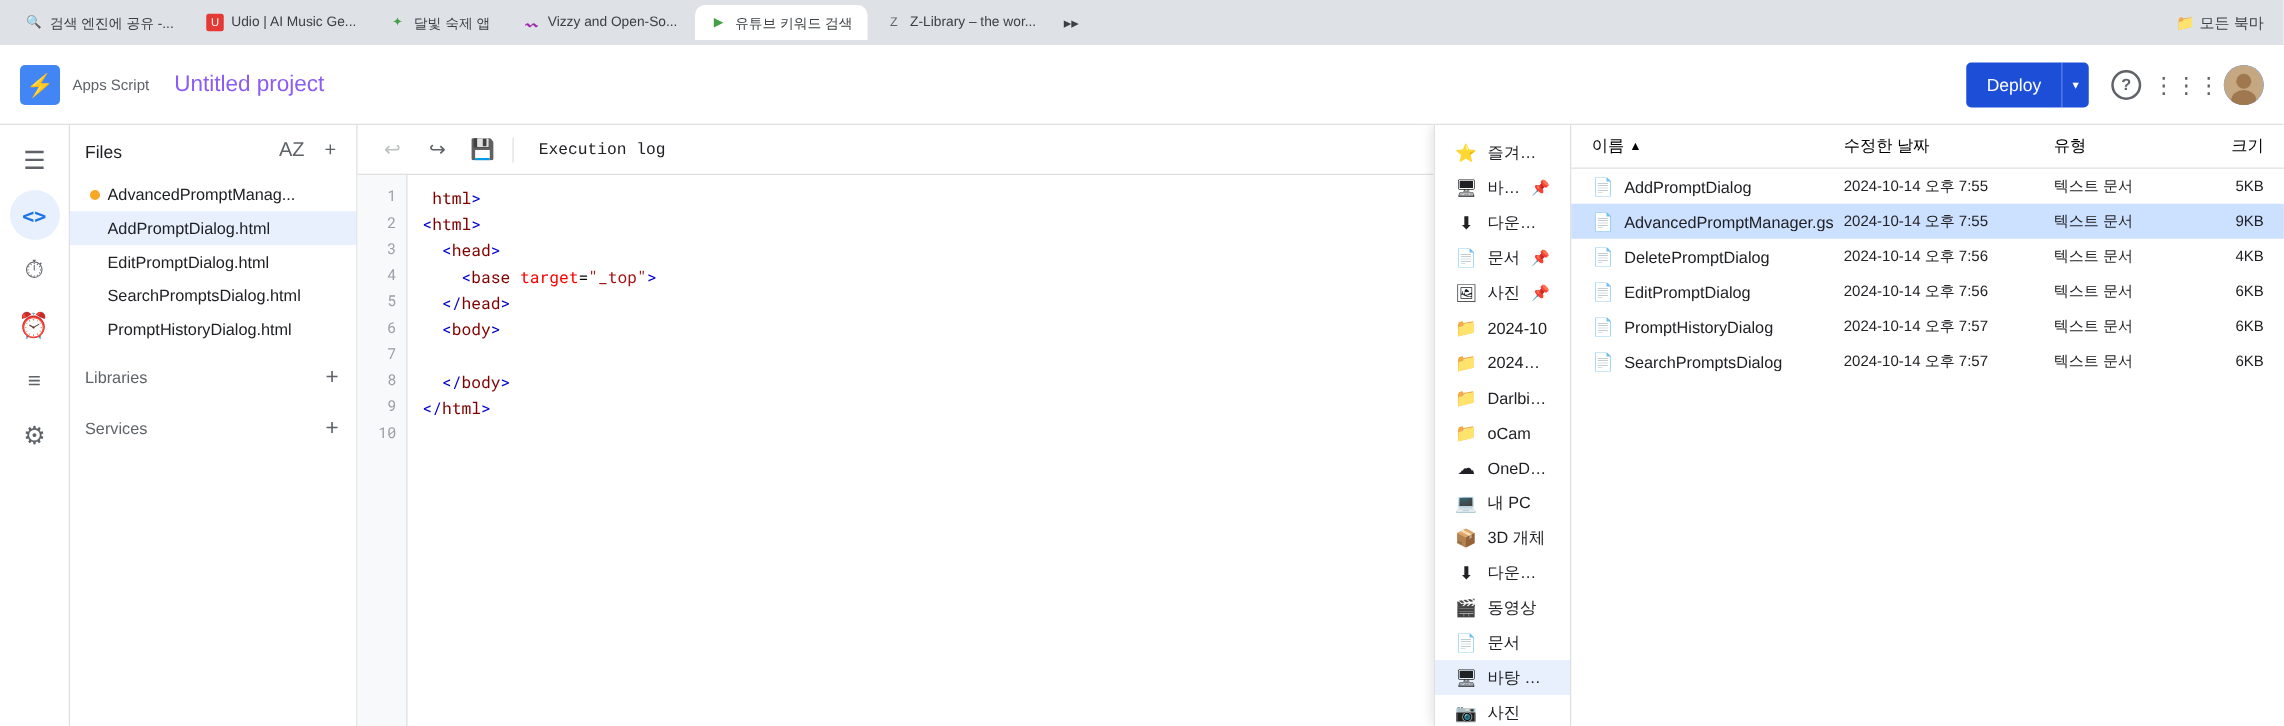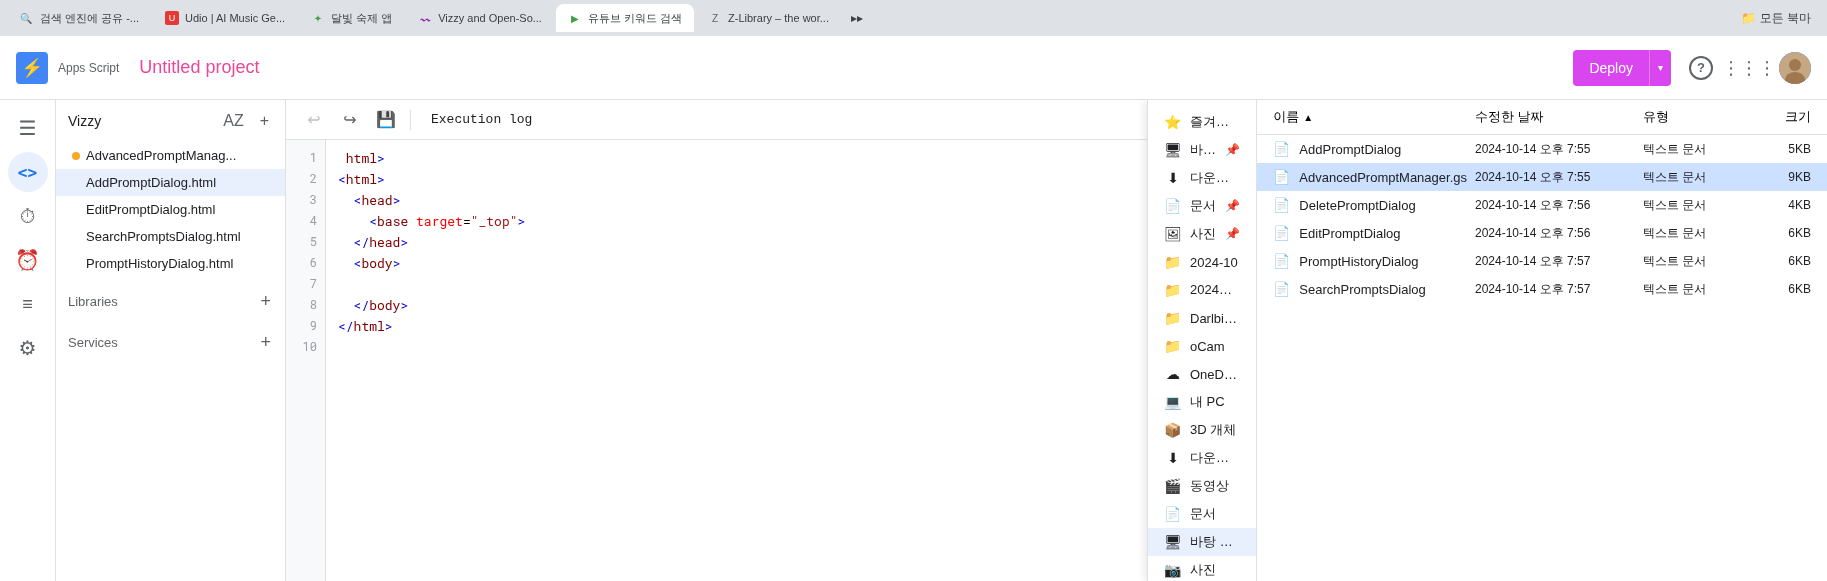--- a/index.html
+++ b/index.html
@@ -93,29 +93,29 @@
       width: 32px;
       height: 32px;
     }
     .logo-text {
       font-size: 12px;
       color: #5f6368;
       font-weight: 400;
     }
     .project-title {
       font-size: 18px;
-      color: #ec4899;
+      color: #8b5cf6;
       font-weight: 400;
     }
     .header-spacer { flex: 1; }
     .deploy-btn {
       display: flex;
       align-items: center;
       gap: 0;
-      background: #d946ef;
+      background: #1d4ed8;
       color: #fff;
       border: none;
       border-radius: 4px;
       height: 36px;
       cursor: pointer;
       font-size: 14px;
       font-weight: 500;
     }
     .deploy-main {
       padding: 0 16px;
@@ -503,21 +503,21 @@
       <button class="sidebar-icon-btn">
         <span style="font-size:18px;">≡</span>
       </button>
       <button class="sidebar-icon-btn">
         <span>⚙</span>
       </button>
     </div>
 
     <div class="files-panel">
       <div class="files-header">
-        <span class="files-title">Vizzy</span>
+        <span class="files-title">Files</span>
         <span class="files-header-icon">AZ</span>
         <span class="files-header-icon">+</span>
       </div>
 
       <div id="files-list">
           <div class="file-item">
             <span class="file-dot"></span>
             <span class="file-name">AdvancedPromptManag...</span>
           </div>
           <div class="file-item active">

